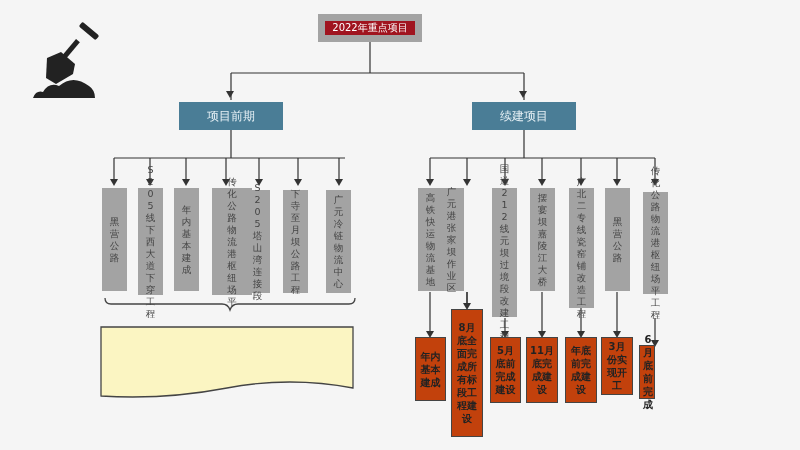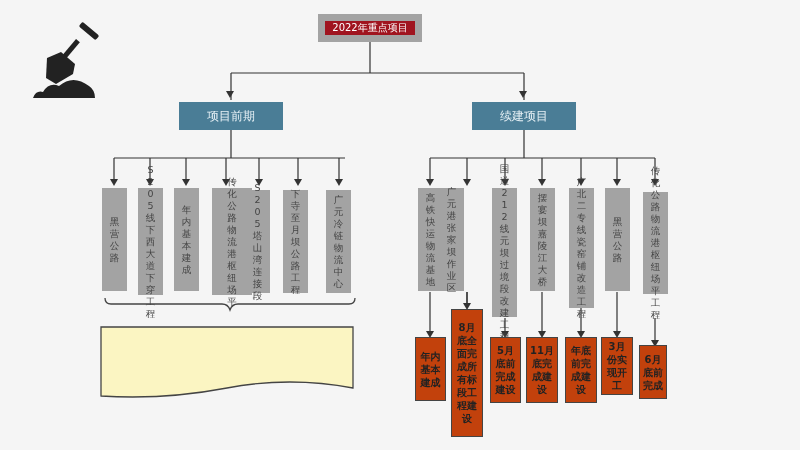--- a/index.html
+++ b/index.html
@@ -150,15 +150,15 @@
   </div>
 <div class="res" style="left:526px;top:337px;width:32px;height:66px">
     <span>11月底完成建设</span>
   </div>
 <div class="res" style="left:565px;top:337px;width:32px;height:66px">
     <span>年底前完成建设</span>
   </div>
 <div class="res" style="left:601px;top:337px;width:32px;height:58px">
     <span>3月份实现开工</span>
   </div>
-<div class="res" style="left:639px;top:345px;width:28px;height:54px">
+<div class="res" style="left:639px;top:345px;width:16px;height:54px">
     <span>6月底前完成</span>
   </div>
 
 </body></html>

